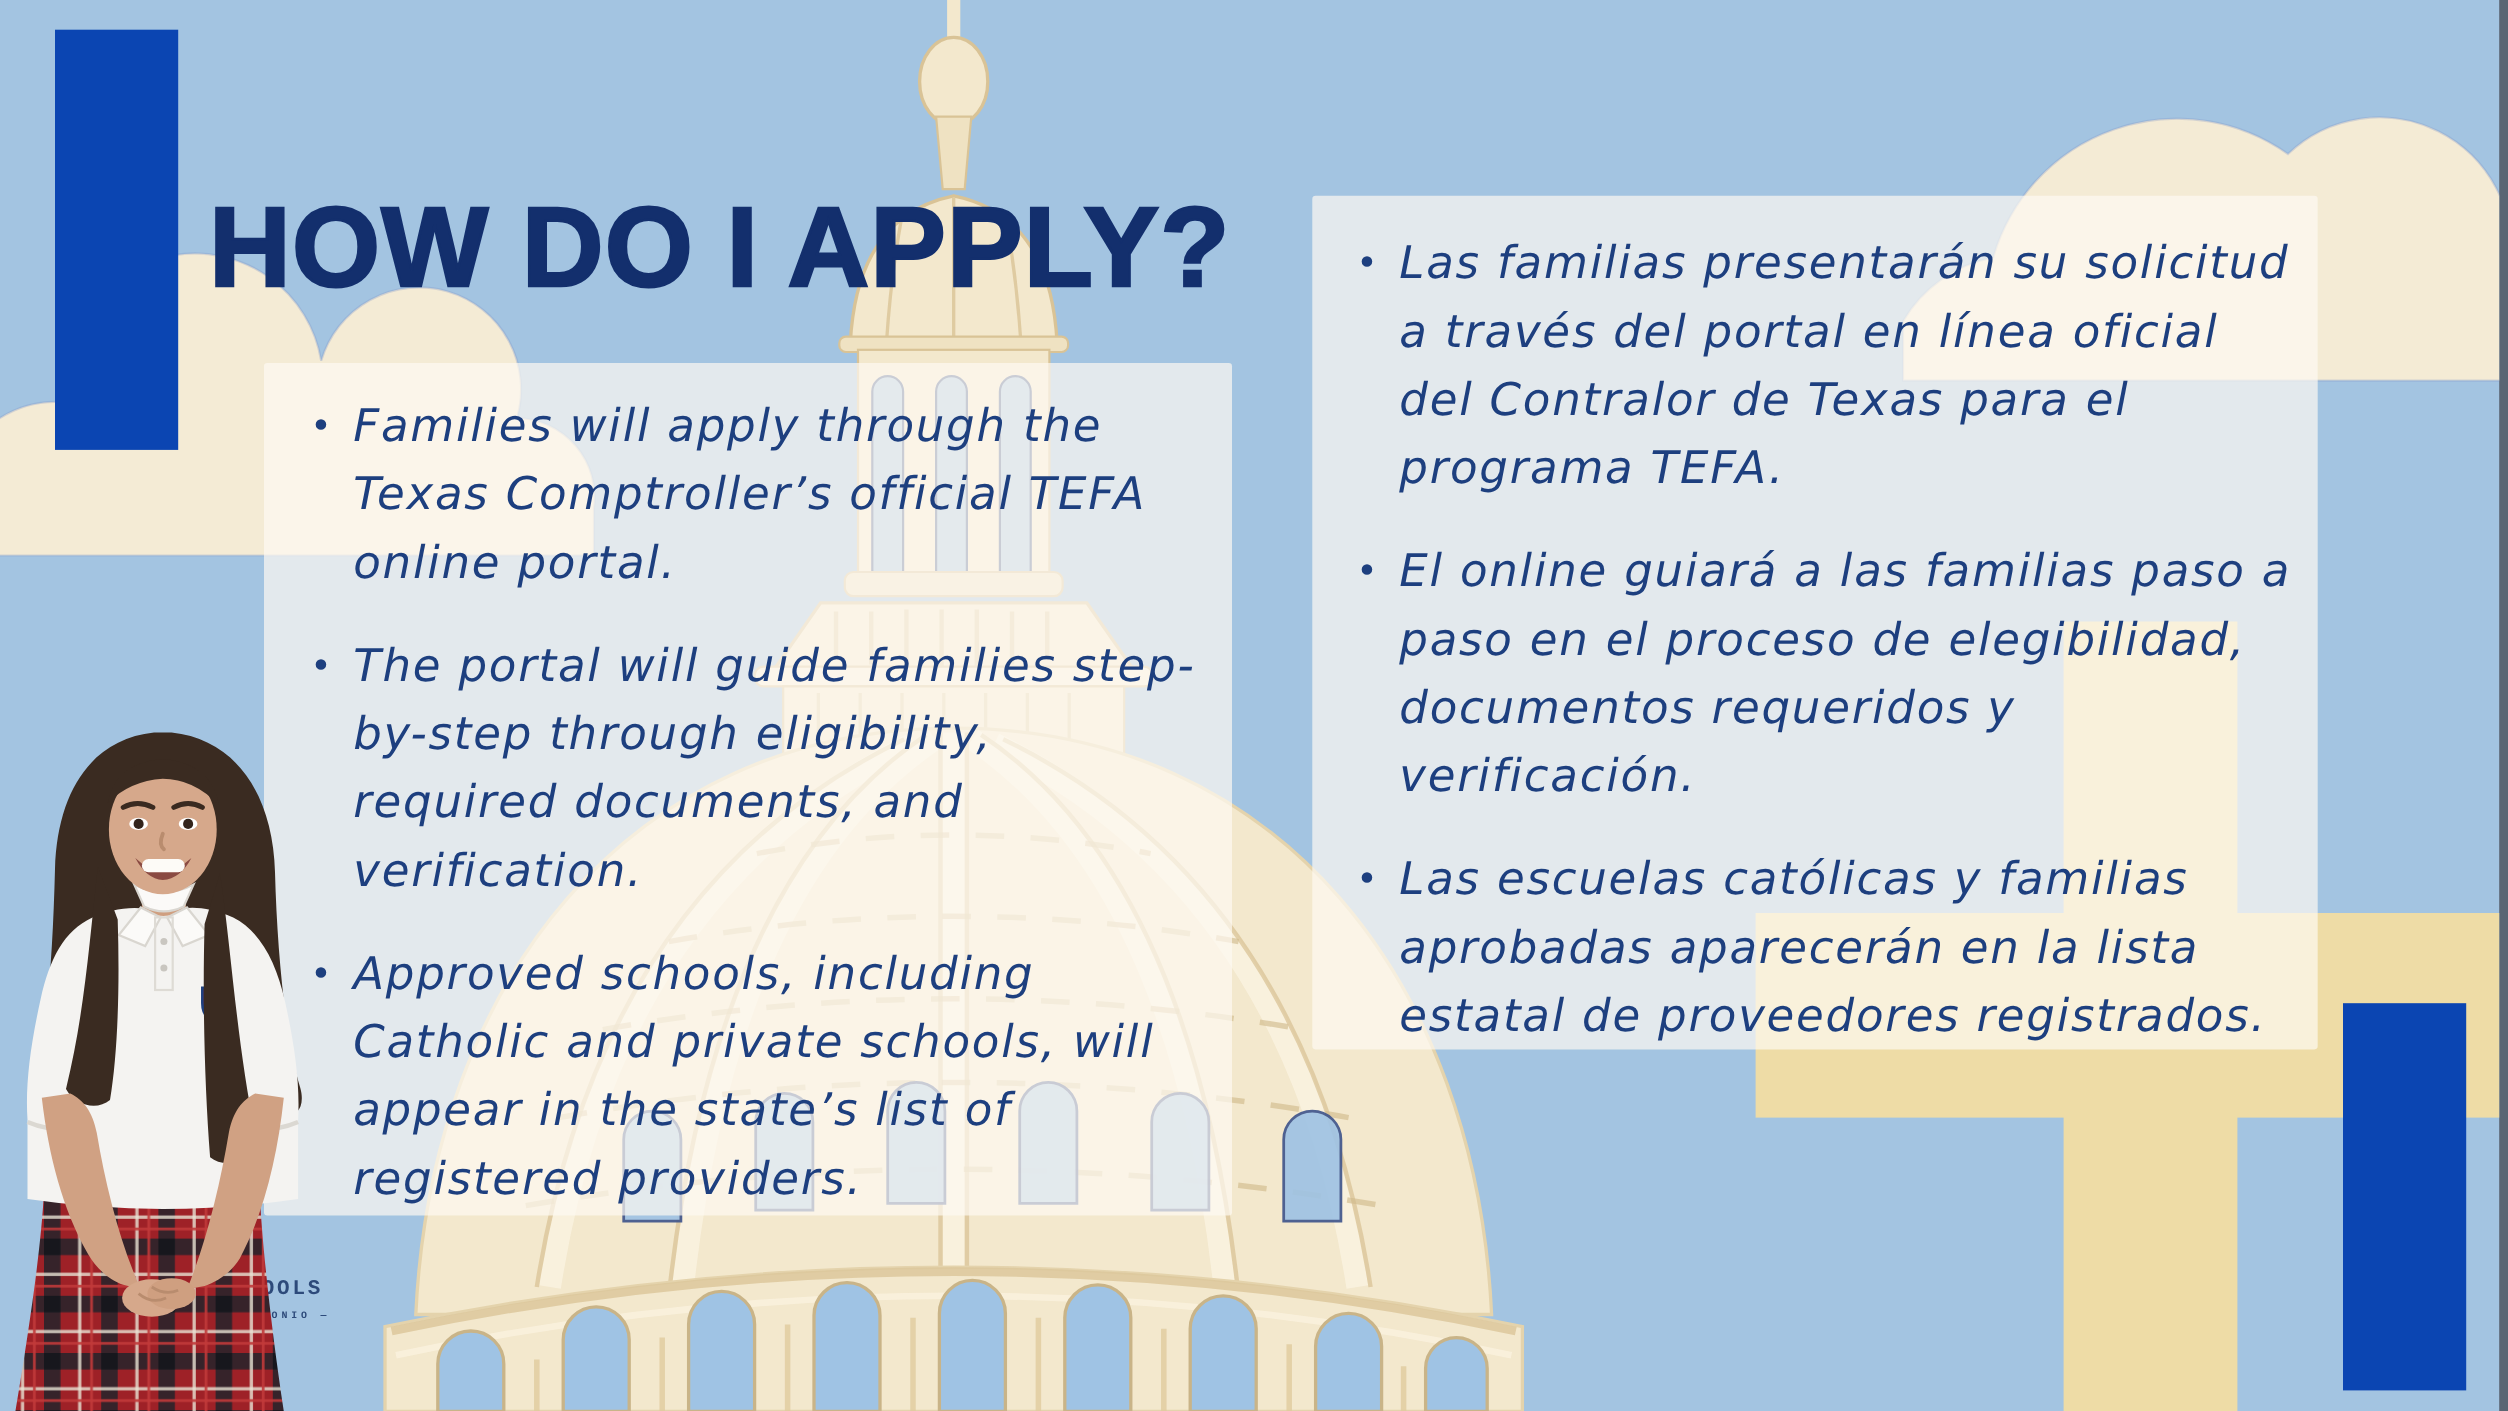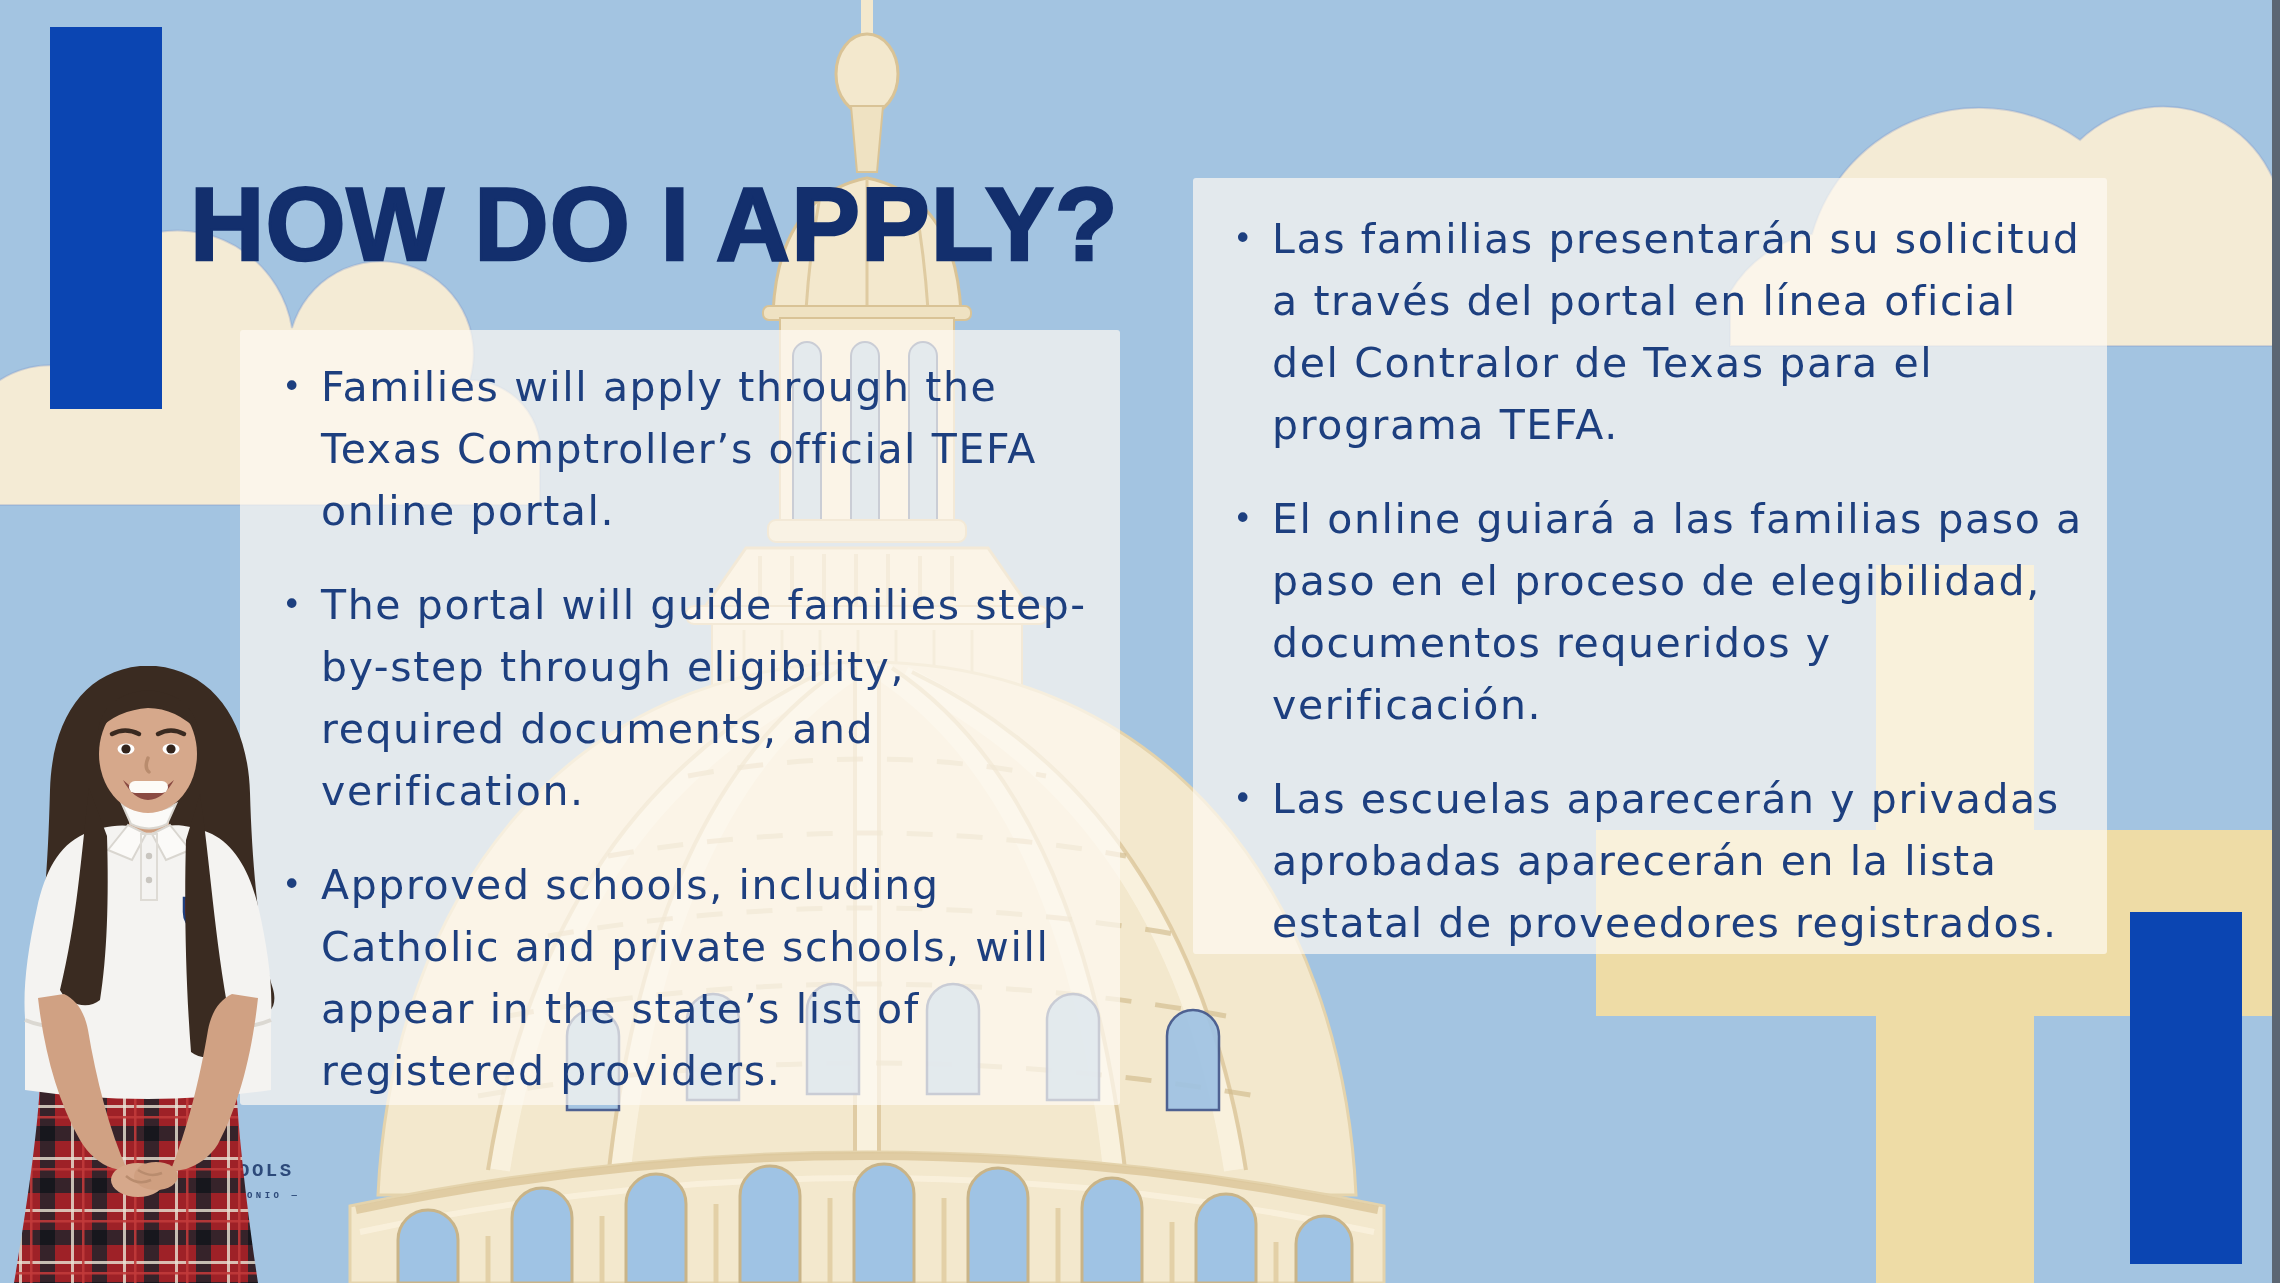--- a/index.html
+++ b/index.html
@@ -20,21 +20,21 @@
   .title-en{left:190px;top:166px;font-size:103px;}
   .title-es{right:163px;top:974px;font-size:96px;}
 
   .panel{position:absolute;background:rgba(253,250,242,0.70);border-radius:3px;}
   .panel.left {left:240px;top:330px;width:880px;height:775px;padding:26px 24px 0 42px;box-sizing:border-box;}
   .panel.right{left:1193px;top:178px;width:914px;height:776px;padding:30px 24px 0 40px;box-sizing:border-box;}
   .panel ul{list-style:none;margin:0;padding:0;}
   .panel li{display:flex;gap:18px;margin-bottom:32px;
      font-size:41px;line-height:62px;letter-spacing:1.6px;color:#1d3f7f;}
   .panel li .dot{font-size:33px;line-height:62px;flex:0 0 auto;color:#1d3f7f;}
-  .panel li .txt{flex:1 1 auto;}
+  .panel li .txt{flex:1 1 auto;font-style:italic;}
 
   .logo-frag{position:absolute;left:238px;top:1160px;color:#2d4a7a;
      font-family:Liberation Mono, monospace;}
   .logo-frag .l1{font-size:19px;font-weight:700;letter-spacing:2.5px;}
   .logo-frag .l2{font-size:9px;font-weight:600;letter-spacing:3.5px;margin-top:9px;}
 </style>
 </head>
 <body>
 
 <div class="canvas">
@@ -156,21 +156,21 @@
       <li>
         <span class="dot">•</span>
         <span class="txt">Las familias presentarán su solicitud a través del portal en línea oficial del Contralor de Texas para el programa TEFA.</span>
       </li>
       <li>
         <span class="dot">•</span>
         <span class="txt">El online guiará a las familias paso a paso en el proceso de elegibilidad, documentos requeridos y verificación.</span>
       </li>
       <li>
         <span class="dot">•</span>
-        <span class="txt">Las escuelas aparecerán y privadas aprobadas aparecerán en la lista estatal de proveedores registrados.</span>
+        <span class="txt">Las escuelas católicas y familias aprobadas aparecerán en la lista estatal de proveedores registrados.</span>
       </li>
     </ul>
   </section>
 
 
   <div class="logo-frag">
     <div class="l1">OOLS</div>
     <div class="l2">TONIO  —</div>
   </div>
 

